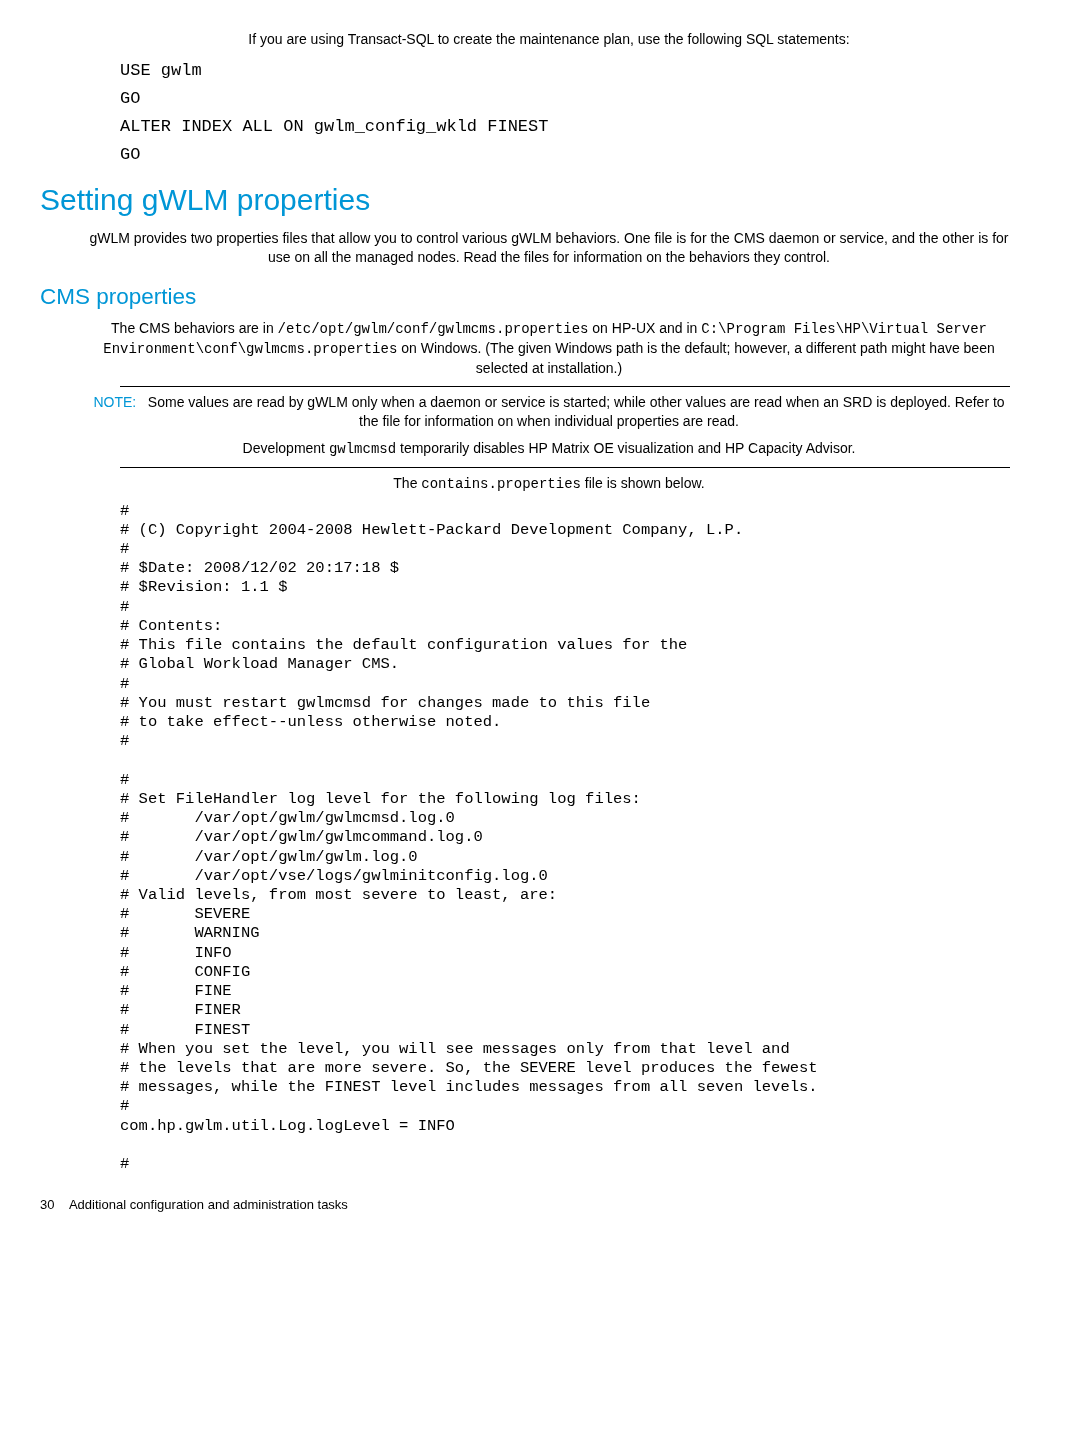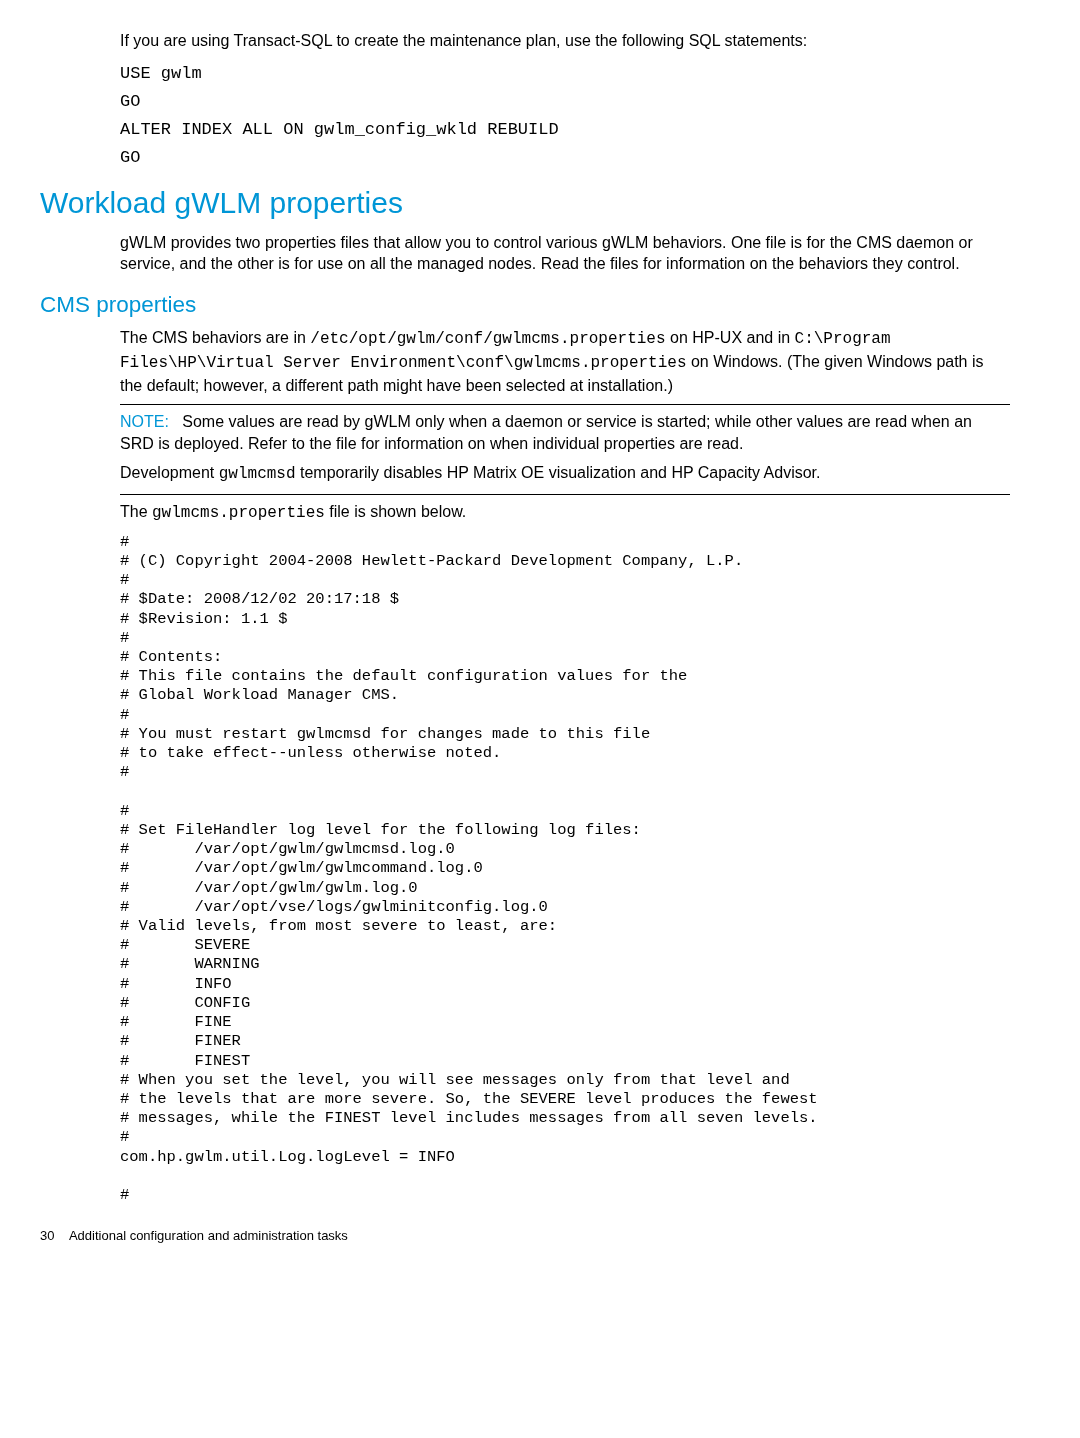--- a/index.html
+++ b/index.html
@@ -6,26 +6,27 @@
     font-family: Arial, Helvetica, sans-serif;
     width: 1080px;
     margin: 0;
     padding: 30px 40px 20px 40px;
     box-sizing: border-box;
     color: #000;
     font-size: 16px;
     line-height: 1.4;
   }
   .body-text {
-    margin-left: 80px;
+    margin-left: 48px;
     margin-right: 30px;
     font-family: Arial, Helvetica, sans-serif;
-    font-size: 16px;
+    font-size: 14px;
     line-height: 1.35;
     margin-bottom: 8px;
+    text-align: center;
   }
   .code-inline, .code-block, .properties-block {
     font-family: "Courier New", Courier, monospace;
   }
   .code-block {
     margin-left: 80px;
     font-size: 17px;
     line-height: 1.65;
     white-space: pre;
     margin-top: 6px;
@@ -66,42 +67,42 @@
     margin-top: 22px;
     margin-left: 0;
   }
 </style>
 </head>
 <body>
 
 <div class="body-text">If you are using Transact-SQL to create the maintenance plan, use the following SQL statements:</div>
 <div class="code-block">USE gwlm
 GO
-ALTER INDEX ALL ON gwlm_config_wkld REBUILD
+ALTER INDEX ALL ON gwlm_config_wkld FINEST
 GO</div>
 
-<h1 class="sec">Workload gWLM properties</h1>
+<h1 class="sec">Setting gWLM properties</h1>
 <div class="body-text">gWLM provides two properties files that allow you to control various gWLM behaviors. One file is for the CMS daemon or service, and the other is for use on all the managed nodes. Read the files for information on the behaviors they control.</div>
 
 <h2 class="sub">CMS properties</h2>
 <div class="body-text">
   <span>The CMS behaviors are in </span><span class="code-inline">/etc/opt/gwlm/conf/gwlmcms.properties</span><span> on HP-UX and in </span><span class="code-inline">C:\Program Files\HP\Virtual Server Environment\conf\gwlmcms.properties</span><span> on Windows. (The given Windows path is the default; however, a different path might have been selected at installation.)</span>
 </div>
 
 <hr class="note-rule">
 <div class="body-text">
   <span class="note-label">NOTE:</span><span>&nbsp;&nbsp;&nbsp;Some values are read by gWLM only when a daemon or service is started; while other values are read when an SRD is deployed. Refer to the file for information on when individual properties are read.</span>
 </div>
 <div class="body-text">
   <span>Development </span><span class="code-inline">gwlmcmsd</span><span> temporarily disables HP Matrix OE visualization and HP Capacity Advisor.</span>
 </div>
 <hr class="note-rule">
 
 <div class="body-text">
-  <span>The </span><span class="code-inline">gwlmcms.properties</span><span> file is shown below.</span>
+  <span>The </span><span class="code-inline">contains.properties</span><span> file is shown below.</span>
 </div>
 
 <div class="properties-block">#
 # (C) Copyright 2004-2008 Hewlett-Packard Development Company, L.P.
 #
 # $Date: 2008/12/02 20:17:18 $
 # $Revision: 1.1 $
 #
 # Contents:
 # This file contains the default configuration values for the

